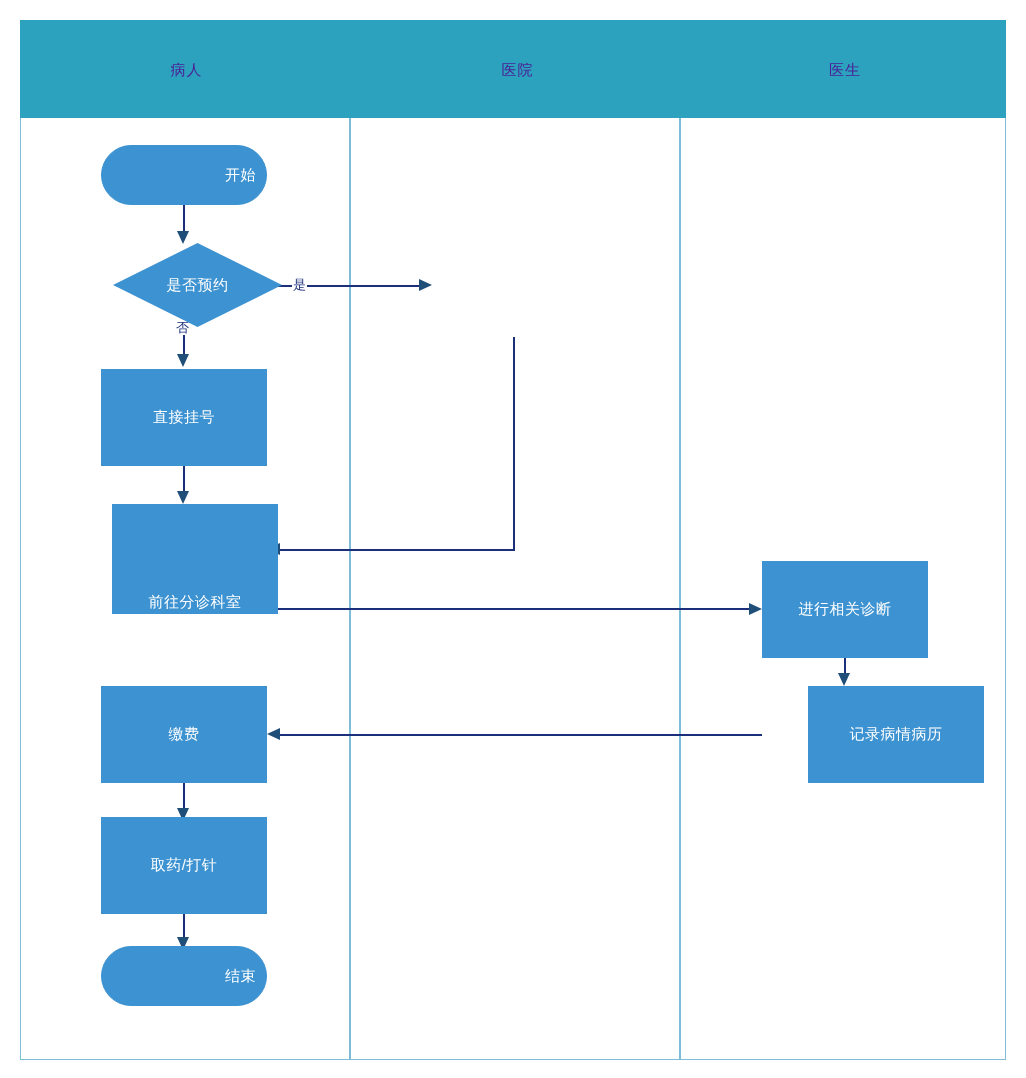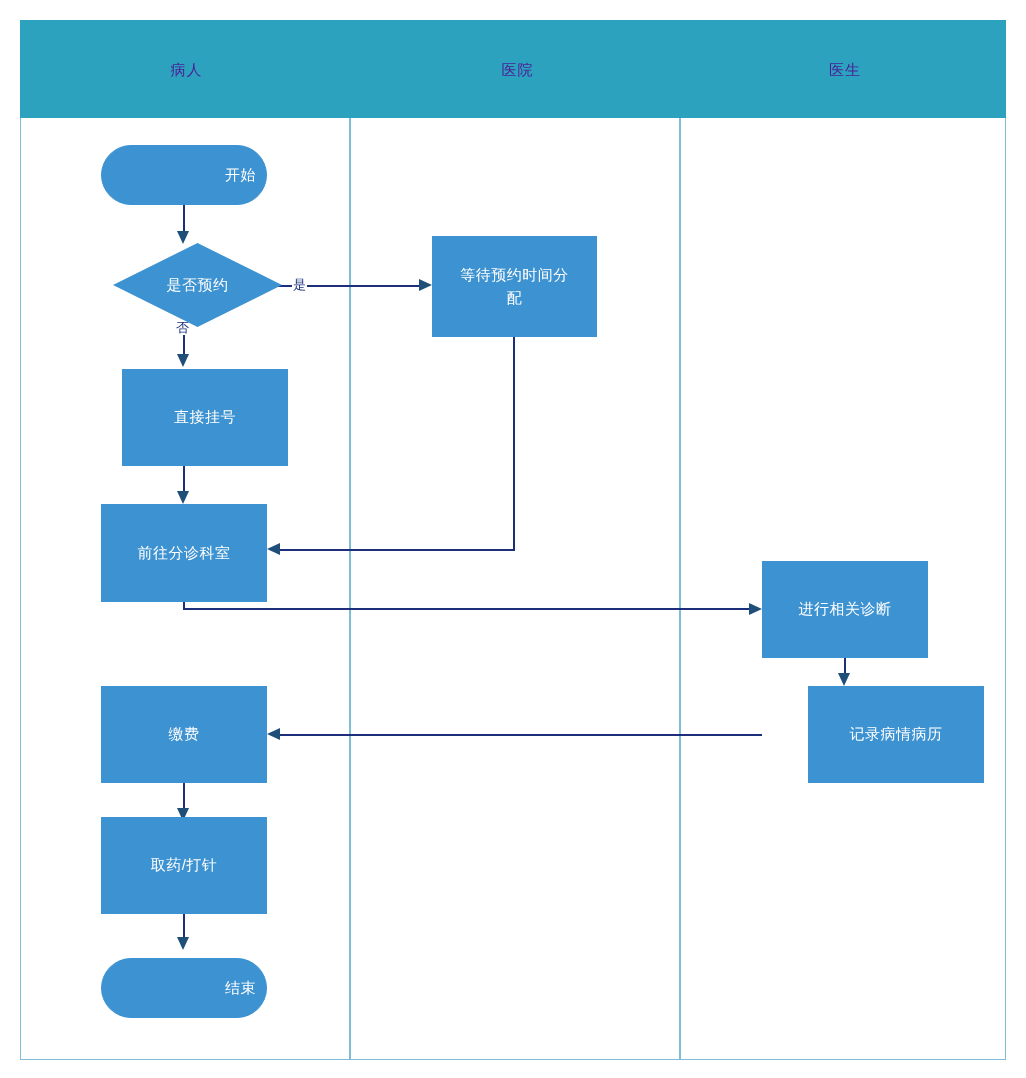--- a/index.html
+++ b/index.html
@@ -189,46 +189,42 @@
 
   <div class="node terminator" style="left:101px; top:145px; width:166px; height:60px;">
     <span class="node-text">开始</span>
   </div>
 
   <div class="node decision" style="left:113px; top:243px; width:169px; height:84px;">
     <span class="diamond-shape"></span>
     <span class="node-text">是否预约</span>
   </div>
 
-  <div class="node process" style="left:432px; top:236px; width:165px; height:101px;">
-    <span class="node-text">等待预约时间分
-配</span>
-  </div>
-
-  <div class="node process" style="left:101px; top:369px; width:166px; height:97px;margin-left:21px;">
+
+  <div class="node process" style="left:101px; top:369px; width:166px; height:97px;">
     <span class="node-text">直接挂号</span>
   </div>
 
-  <div class="node process" style="left:101px; top:504px; width:166px; height:98px;">
+  <div class="node process" style="left:112px; top:504px; width:166px; height:110px;align-items:flex-end;">
     <span class="node-text">前往分诊科室</span>
   </div>
 
   <div class="node process" style="left:762px; top:561px; width:166px; height:97px;">
     <span class="node-text">进行相关诊断</span>
   </div>
 
   <div class="node process" style="left:808px; top:686px; width:176px; height:97px;">
     <span class="node-text">记录病情病历</span>
   </div>
 
   <div class="node process" style="left:101px; top:686px; width:166px; height:97px;">
     <span class="node-text">缴费</span>
   </div>
 
   <div class="node process" style="left:101px; top:817px; width:166px; height:97px;">
     <span class="node-text">取药/打针</span>
   </div>
 
-  <div class="node terminator" style="left:101px; top:946px; width:166px; height:60px;margin-top:12px;">
+  <div class="node terminator" style="left:101px; top:946px; width:166px; height:60px;">
     <span class="node-text">结束</span>
   </div>
 
 </div>
 
 </body></html>

